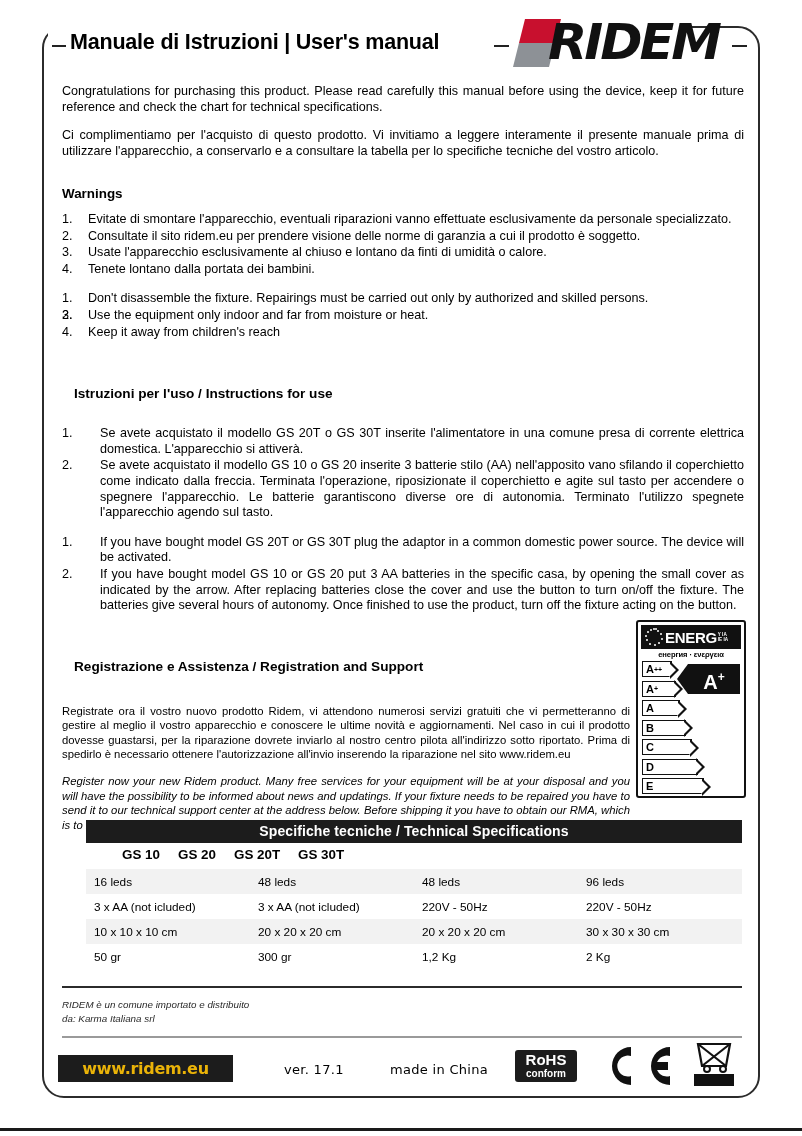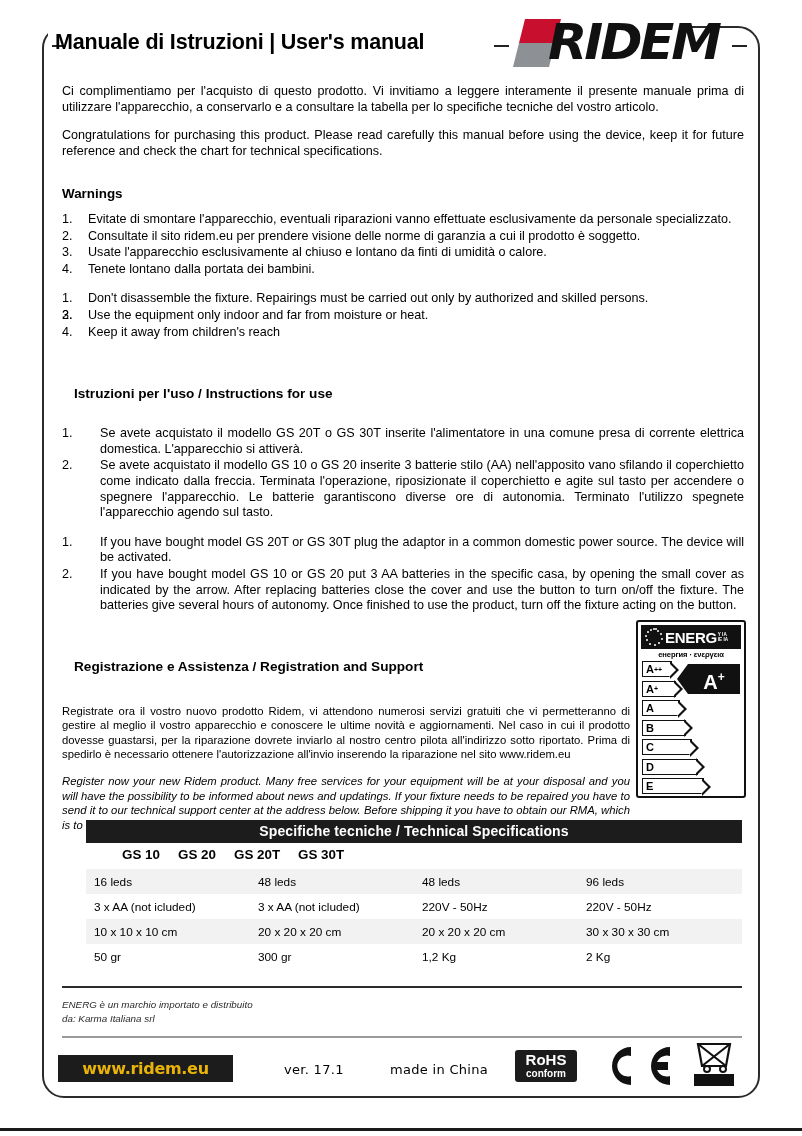--- a/index.html
+++ b/index.html
@@ -50,21 +50,21 @@
   
   .header {
     position: absolute;
     left: 44px;
     top: 22px;
     width: 716px;
     height: 54px;
   }
   .header-title {
     position: absolute;
-    left: 11px;
+    left: 26px;
     top: 8px;
     font-size: 21.5px;
     font-weight: bold;
     letter-spacing: -0.2px;
     white-space: nowrap;
   }
   .header-dash-left {
     position: absolute;
     left: 8px;
     top: 23px;
@@ -505,22 +505,22 @@
       <div class="logo-bars">
         <div class="logo-bar-red"></div>
         <div class="logo-bar-gray"></div>
       </div>
       <div class="logo-text">RIDEM</div>
     </div>
   </div>
 
   <div class="content">
 
+    <p class="just">Congratulations for purchasing this product. Please read carefully this manual before using the device, keep it for future reference and check the chart for technical specifications.</p>
     <p class="just">Ci complimentiamo per l'acquisto di questo prodotto. Vi invitiamo a leggere interamente il presente manuale prima di utilizzare l'apparecchio, a conservarlo e a consultare la tabella per lo specifiche tecniche del vostro articolo.</p>
-    <p class="just">Congratulations for purchasing this product. Please read carefully this manual before using the device, keep it for future reference and check the chart for technical specifications.</p>
 
     <div style="height:14px"></div>
 
     <h3 class="sec">Warnings</h3>
     <div style="height:11px"></div>
 
     <ol class="numlist">
       <li><span class="num">1.</span><span>Evitate di smontare l'apparecchio, eventuali riparazioni vanno effettuate esclusivamente da personale specializzato.</span></li>
       <li><span class="num">2.</span><span>Consultate il sito ridem.eu per prendere visione delle norme di garanzia a cui il prodotto è soggetto.</span></li>
       <li><span class="num">3.</span><span>Usate l'apparecchio esclusivamente al chiuso e lontano da finti di umidità o calore.</span></li>
@@ -665,21 +665,21 @@
         <td>300 gr</td>
         <td>1,2 Kg</td>
         <td>2 Kg</td>
       </tr>
     </tbody>
       </table>
   </div>
 
   <div class="foot-rule"></div>
   <div class="foot-note">
-    <div>ENERG è un marchio importato e distribuito</div>
+    <div>RIDEM è un comune importato e distribuito</div>
     <div>da: Karma Italiana srl</div>
   </div>
   <div class="foot-rule2"></div>
 
   <div class="url-box">
     <span>www.ridem.eu</span>
   </div>
   <div class="ver">ver. 17.1</div>
   <div class="made">made in China</div>
 

